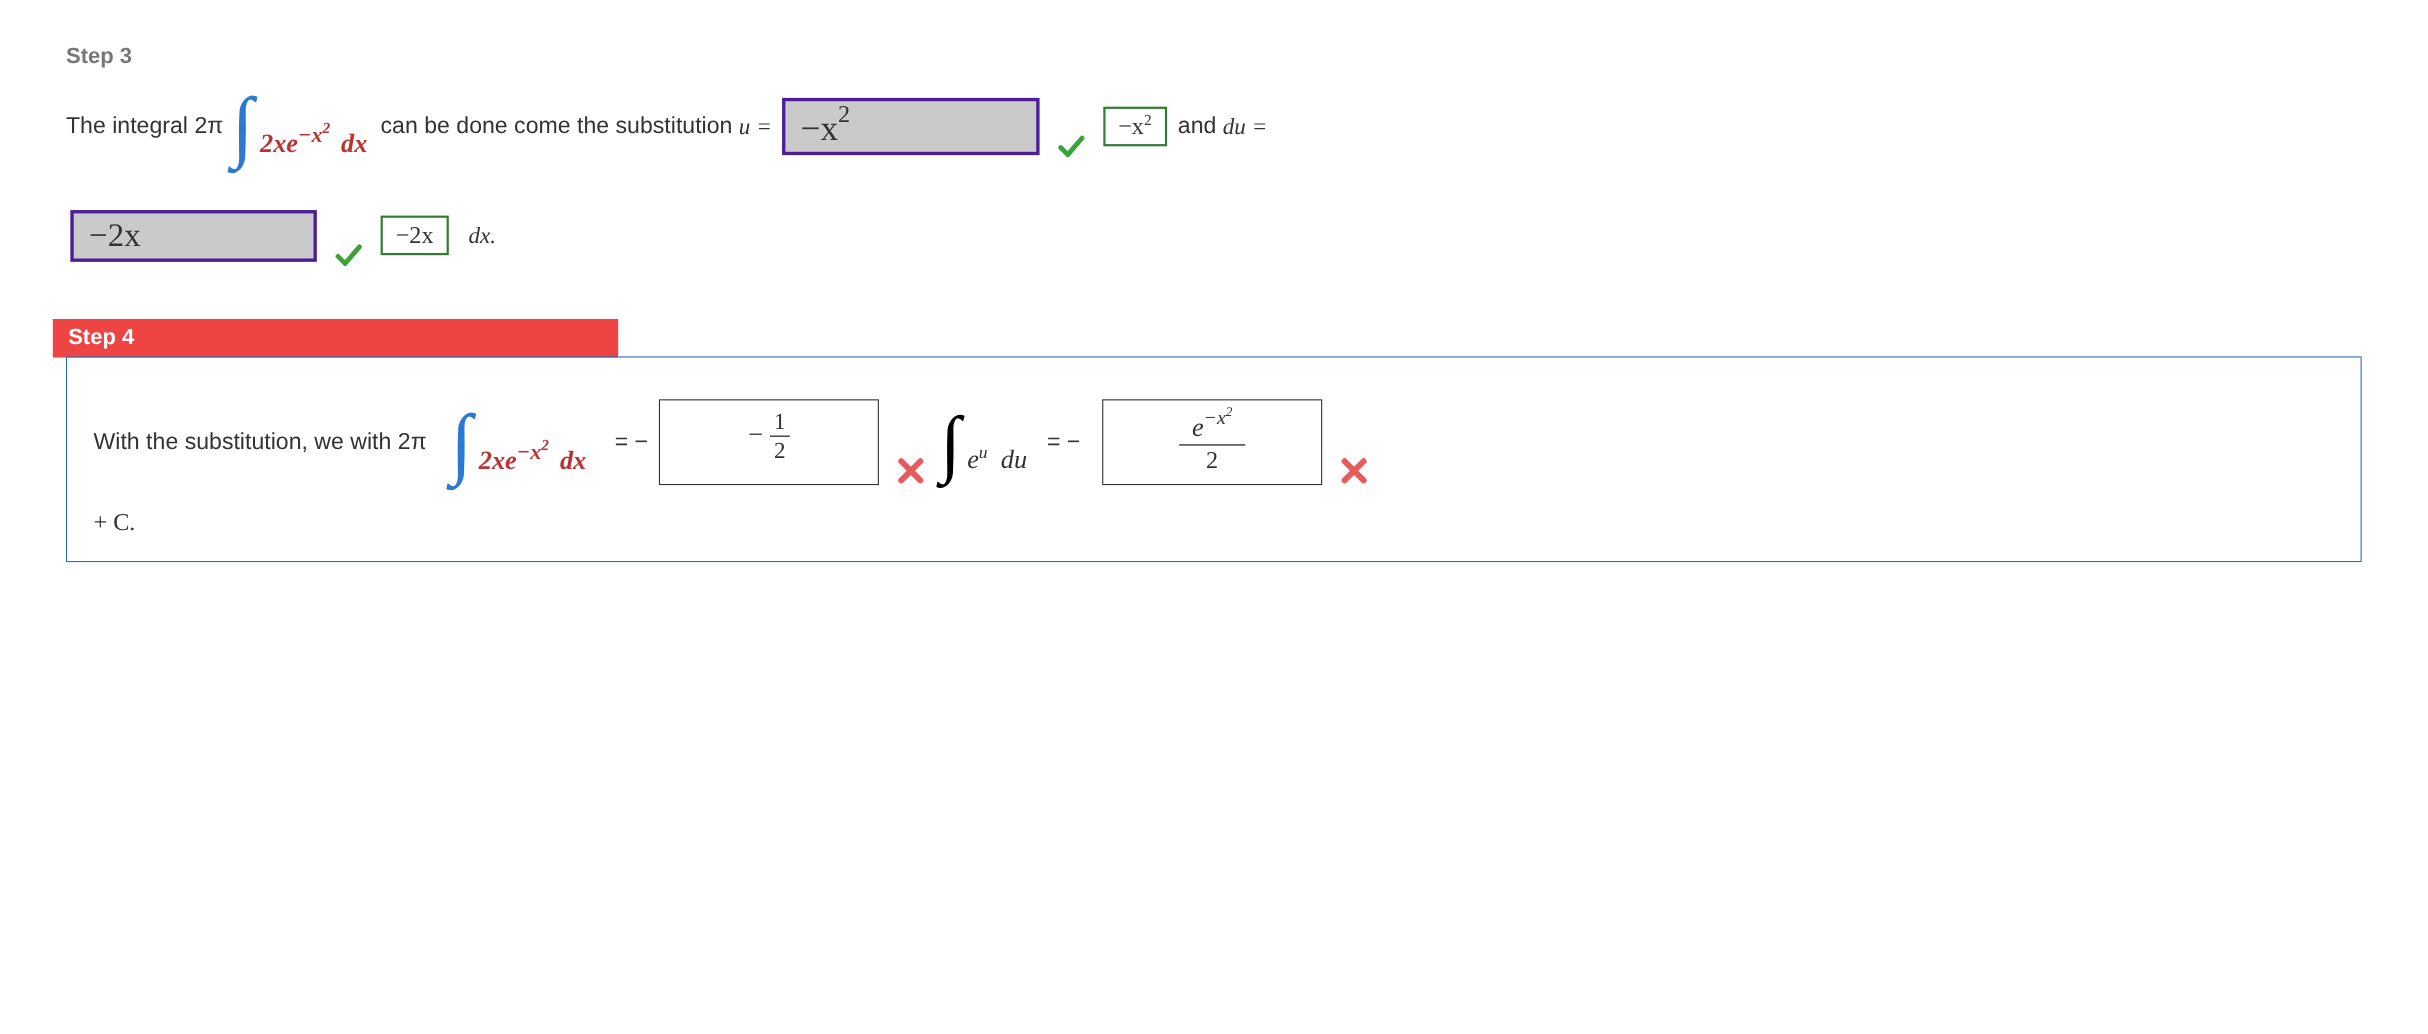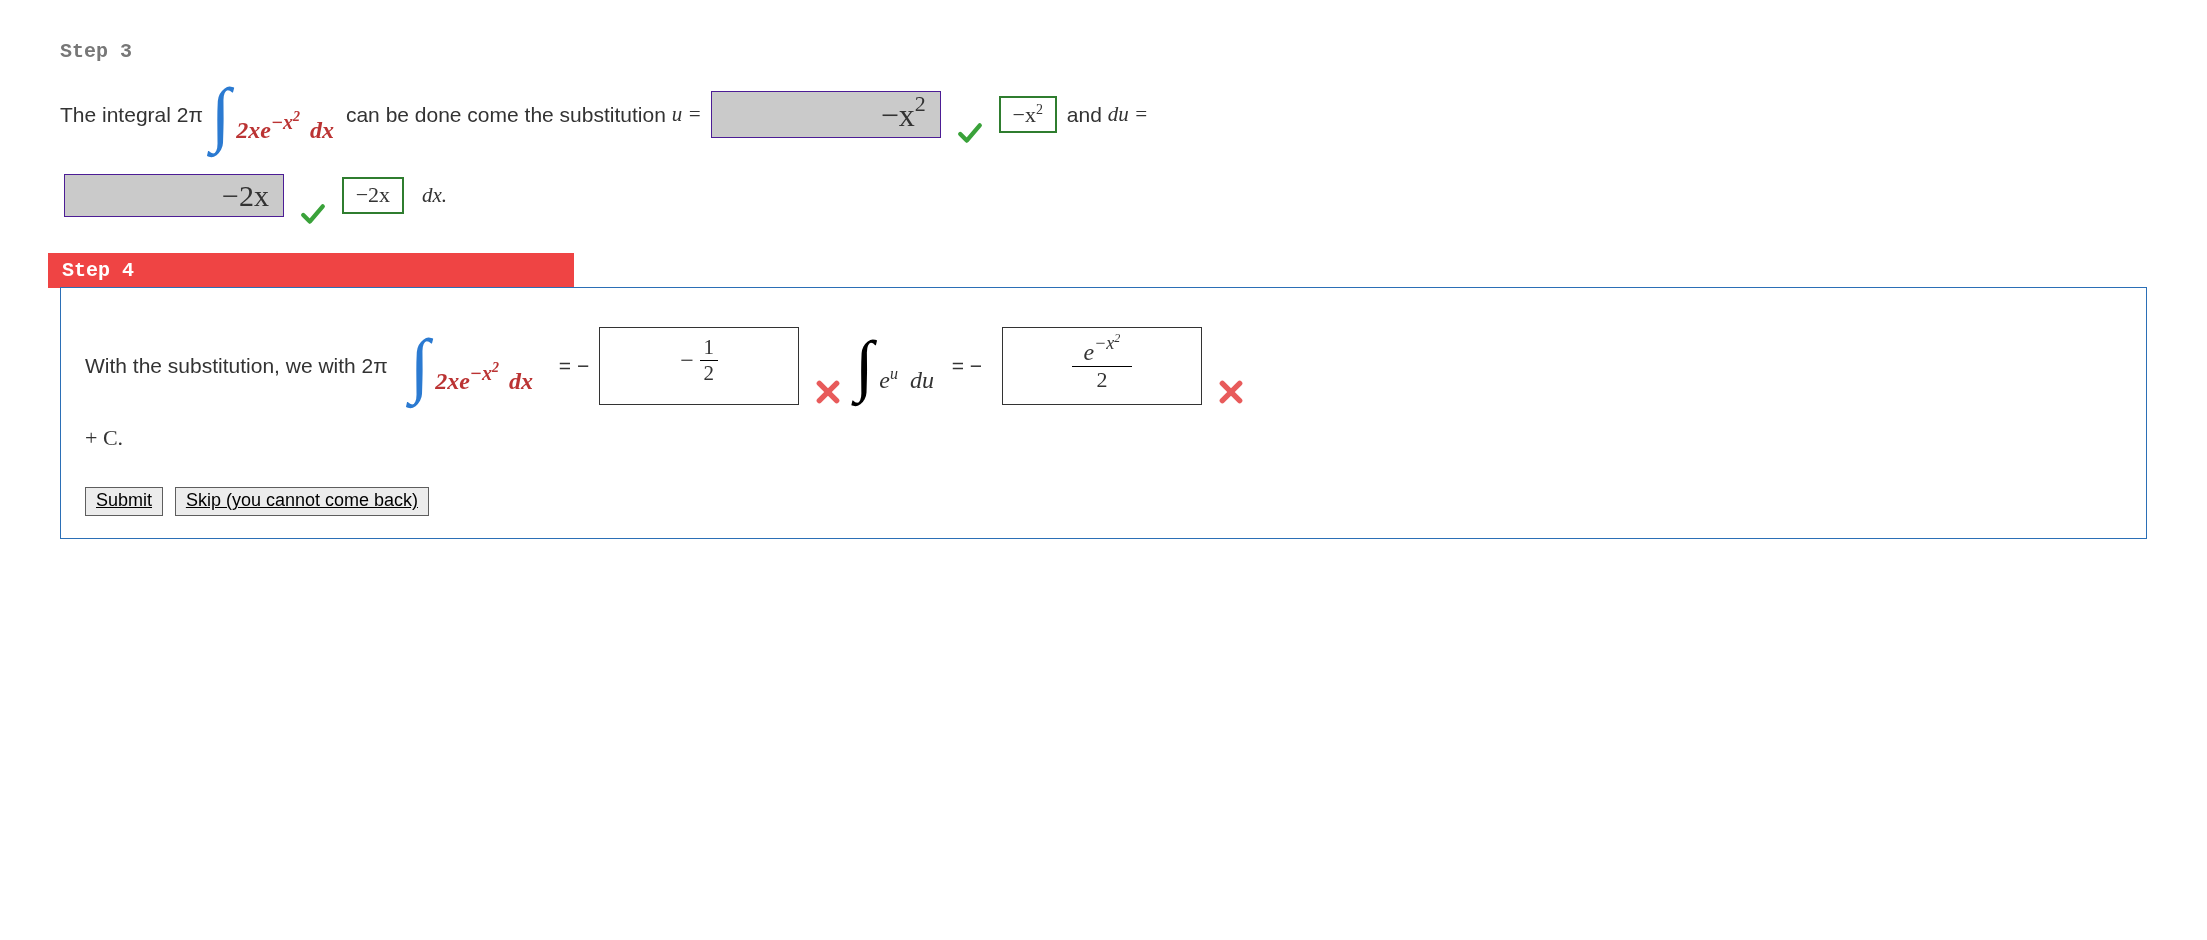--- a/index.html
+++ b/index.html
@@ -8,44 +8,43 @@
     color: #333;
     margin: 0;
     padding: 30px 60px;
     background: #fff;
   }
   .step-header {
     font-weight: bold;
     color: #777;
     margin: 10px 0;
     font-size: 20px;
-    font-family: Liberation Mono, monospace;
   }
   .step-header.active {
     display: inline-block;
     background: #ef4444;
     color: #fff;
     padding: 6px 440px 6px 14px;
     font-weight: bold;
     font-size: 20px;
     margin: 30px 0 0 -12px;
   }
   .flow {
     margin: 8px 0 6px 0;
   }
   .flow > * { vertical-align: middle; }
   .inline-wrap { display:inline-block; vertical-align:middle; }
   .gray-box {
     display: inline-block;
-    border: 1px solid #4c1d95;
+    border: 3px solid #4c1d95;
     background: #cacaca;
     min-width: 200px;
     padding: 4px 14px;
-    margin: 0 4px;
-    text-align: right;
+    margin: 16px 4px;
+    text-align: left;
     line-height: 1.1;
   }
   .gray-box.small { min-width: 190px; }
   .green-box {
     display: inline-block;
     border: 2px solid #2f7d2f;
     background: #fff;
     padding: 4px 12px;
     margin: 0 4px;
     line-height:1.1;
@@ -259,21 +258,17 @@
       <svg viewBox="0 0 24 24" width="26" height="26">
           <path fill="none" stroke="#e85b5b" stroke-width="5" stroke-linecap="round" d="M4 4 L20 20 M20 4 L4 20"></path>
         </svg>
     </span>
   </div>
 
   <div class="rowpad" style="font-family:'Times New Roman',serif; font-style:normal; font-size:22px;">
     <span class="math" style="font-style:normal;">+ C.</span>
   </div>
 
-  <div class="rowpad2">
-    <span class="btn">Submit</span>
-    <span class="btn">Skip (you cannot come back)</span>
-  </div>
 
 </div>
 
 
 
 
 </body></html>

